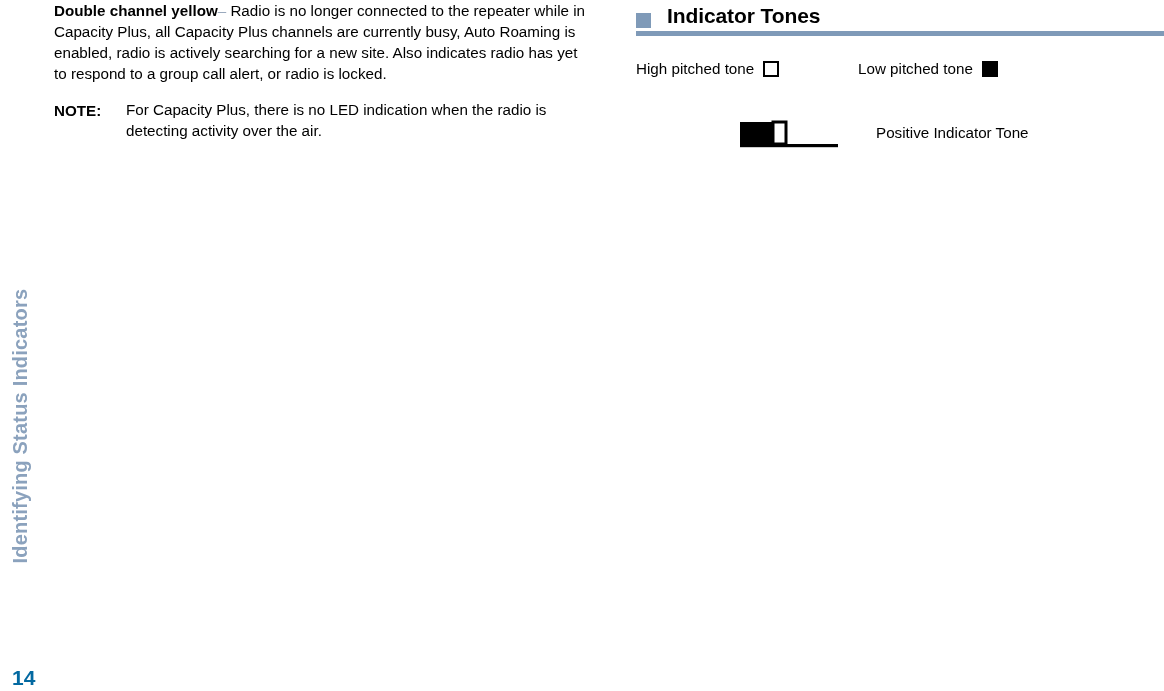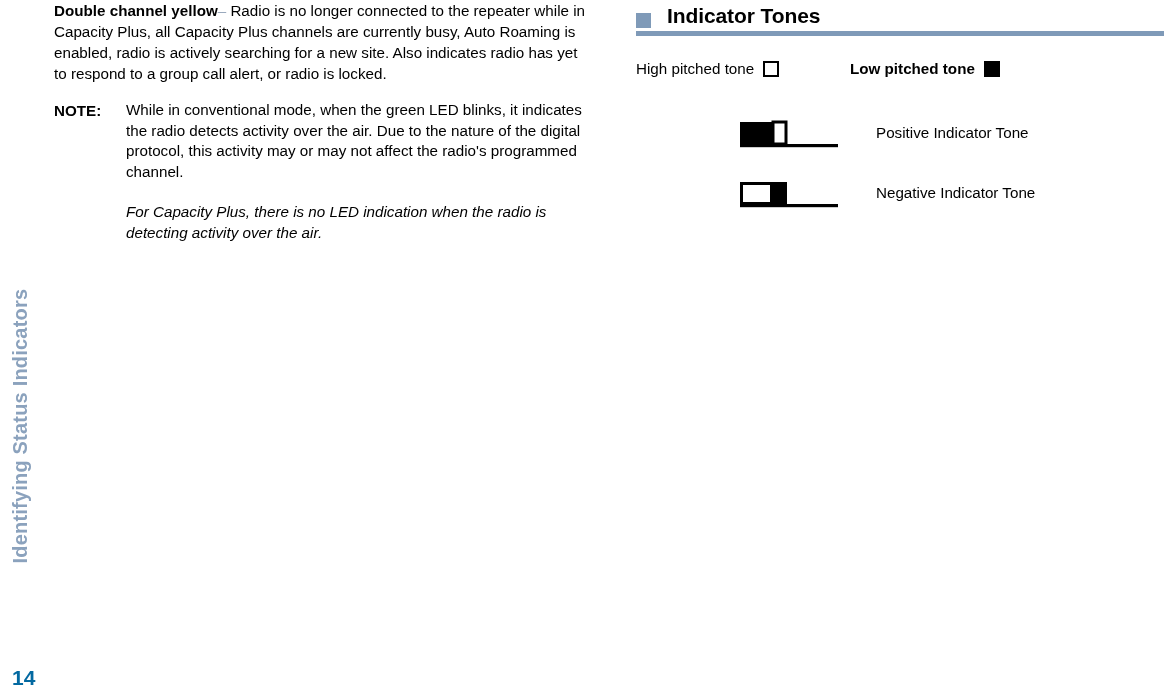--- a/index.html
+++ b/index.html
@@ -133,21 +133,21 @@
     margin-top: 23px;
   }
   .legend-item {
     position: absolute;
     display: flex;
     align-items: center;
     font-size: 15.2px;
     line-height: 20px;
   }
   #legend-high { left: 0px; top: 0px; }
-  #legend-low  { left: 214px; top: 0px; font-weight: bold; }
+  #legend-low  { left: 222px; top: 0px; }
   .legend-label { margin-right: 9px; }
   .swatch-open {
     width: 16px;
     height: 16px;
     border: 2.5px solid #000000;
     background: #ffffff;
     box-sizing: border-box;
   }
   .swatch-solid {
     width: 16px;
@@ -192,21 +192,20 @@
 
 <div id="left-col">
 
   <p class="body-para">
     <span class="lead-term">Double channel yellow</span><span class="endash">–</span><span> Radio is no longer connected to the repeater while in Capacity Plus, all Capacity Plus channels are currently busy, Auto Roaming is enabled, radio is actively searching for a new site. Also indicates radio has yet to respond to a group call alert, or radio is locked.</span>
   </p>
 
   <div id="note-block">
     <div id="note-label">NOTE:</div>
     <div id="note-body">
-      <p class="note-para">While in conventional mode, when the green LED blinks, it indicates the radio detects activity over the air. Due to the nature of the digital protocol, this activity may or may not affect the radio's programmed channel.</p>
       <p class="note-para">For Capacity Plus, there is no LED indication when the radio is detecting activity over the air.</p>
     </div>
   </div>
 
 </div>
 
 <div id="right-col">
 
   <div id="section-head">
     <div id="head-bullet"></div>
@@ -234,26 +233,16 @@
       <div class="tone-graphic">
         <svg width="100" height="32" viewBox="0 0 100 32" xmlns="http://www.w3.org/2000/svg">
           <rect x="0" y="3" width="33" height="22" fill="#000000"></rect>
           <rect x="33" y="3" width="13" height="22" fill="#ffffff" stroke="#000000" stroke-width="3"></rect>
           <rect x="0" y="25" width="98" height="3.2" fill="#000000"></rect>
         </svg>
       </div>
       <div class="tone-text">Positive Indicator Tone</div>
     </div>
 
-    <div class="tone-row">
-      <div class="tone-graphic">
-        <svg width="100" height="32" viewBox="0 0 100 32" xmlns="http://www.w3.org/2000/svg">
-          <rect x="1.5" y="4.5" width="30" height="20" fill="#ffffff" stroke="#000000" stroke-width="3"></rect>
-          <rect x="33" y="3" width="14" height="22" fill="#000000"></rect>
-          <rect x="0" y="25" width="98" height="3.2" fill="#000000"></rect>
-        </svg>
-      </div>
-      <div class="tone-text">Negative Indicator Tone</div>
-    </div>
 
   </div>
 
 </div>
 
 </body></html>

